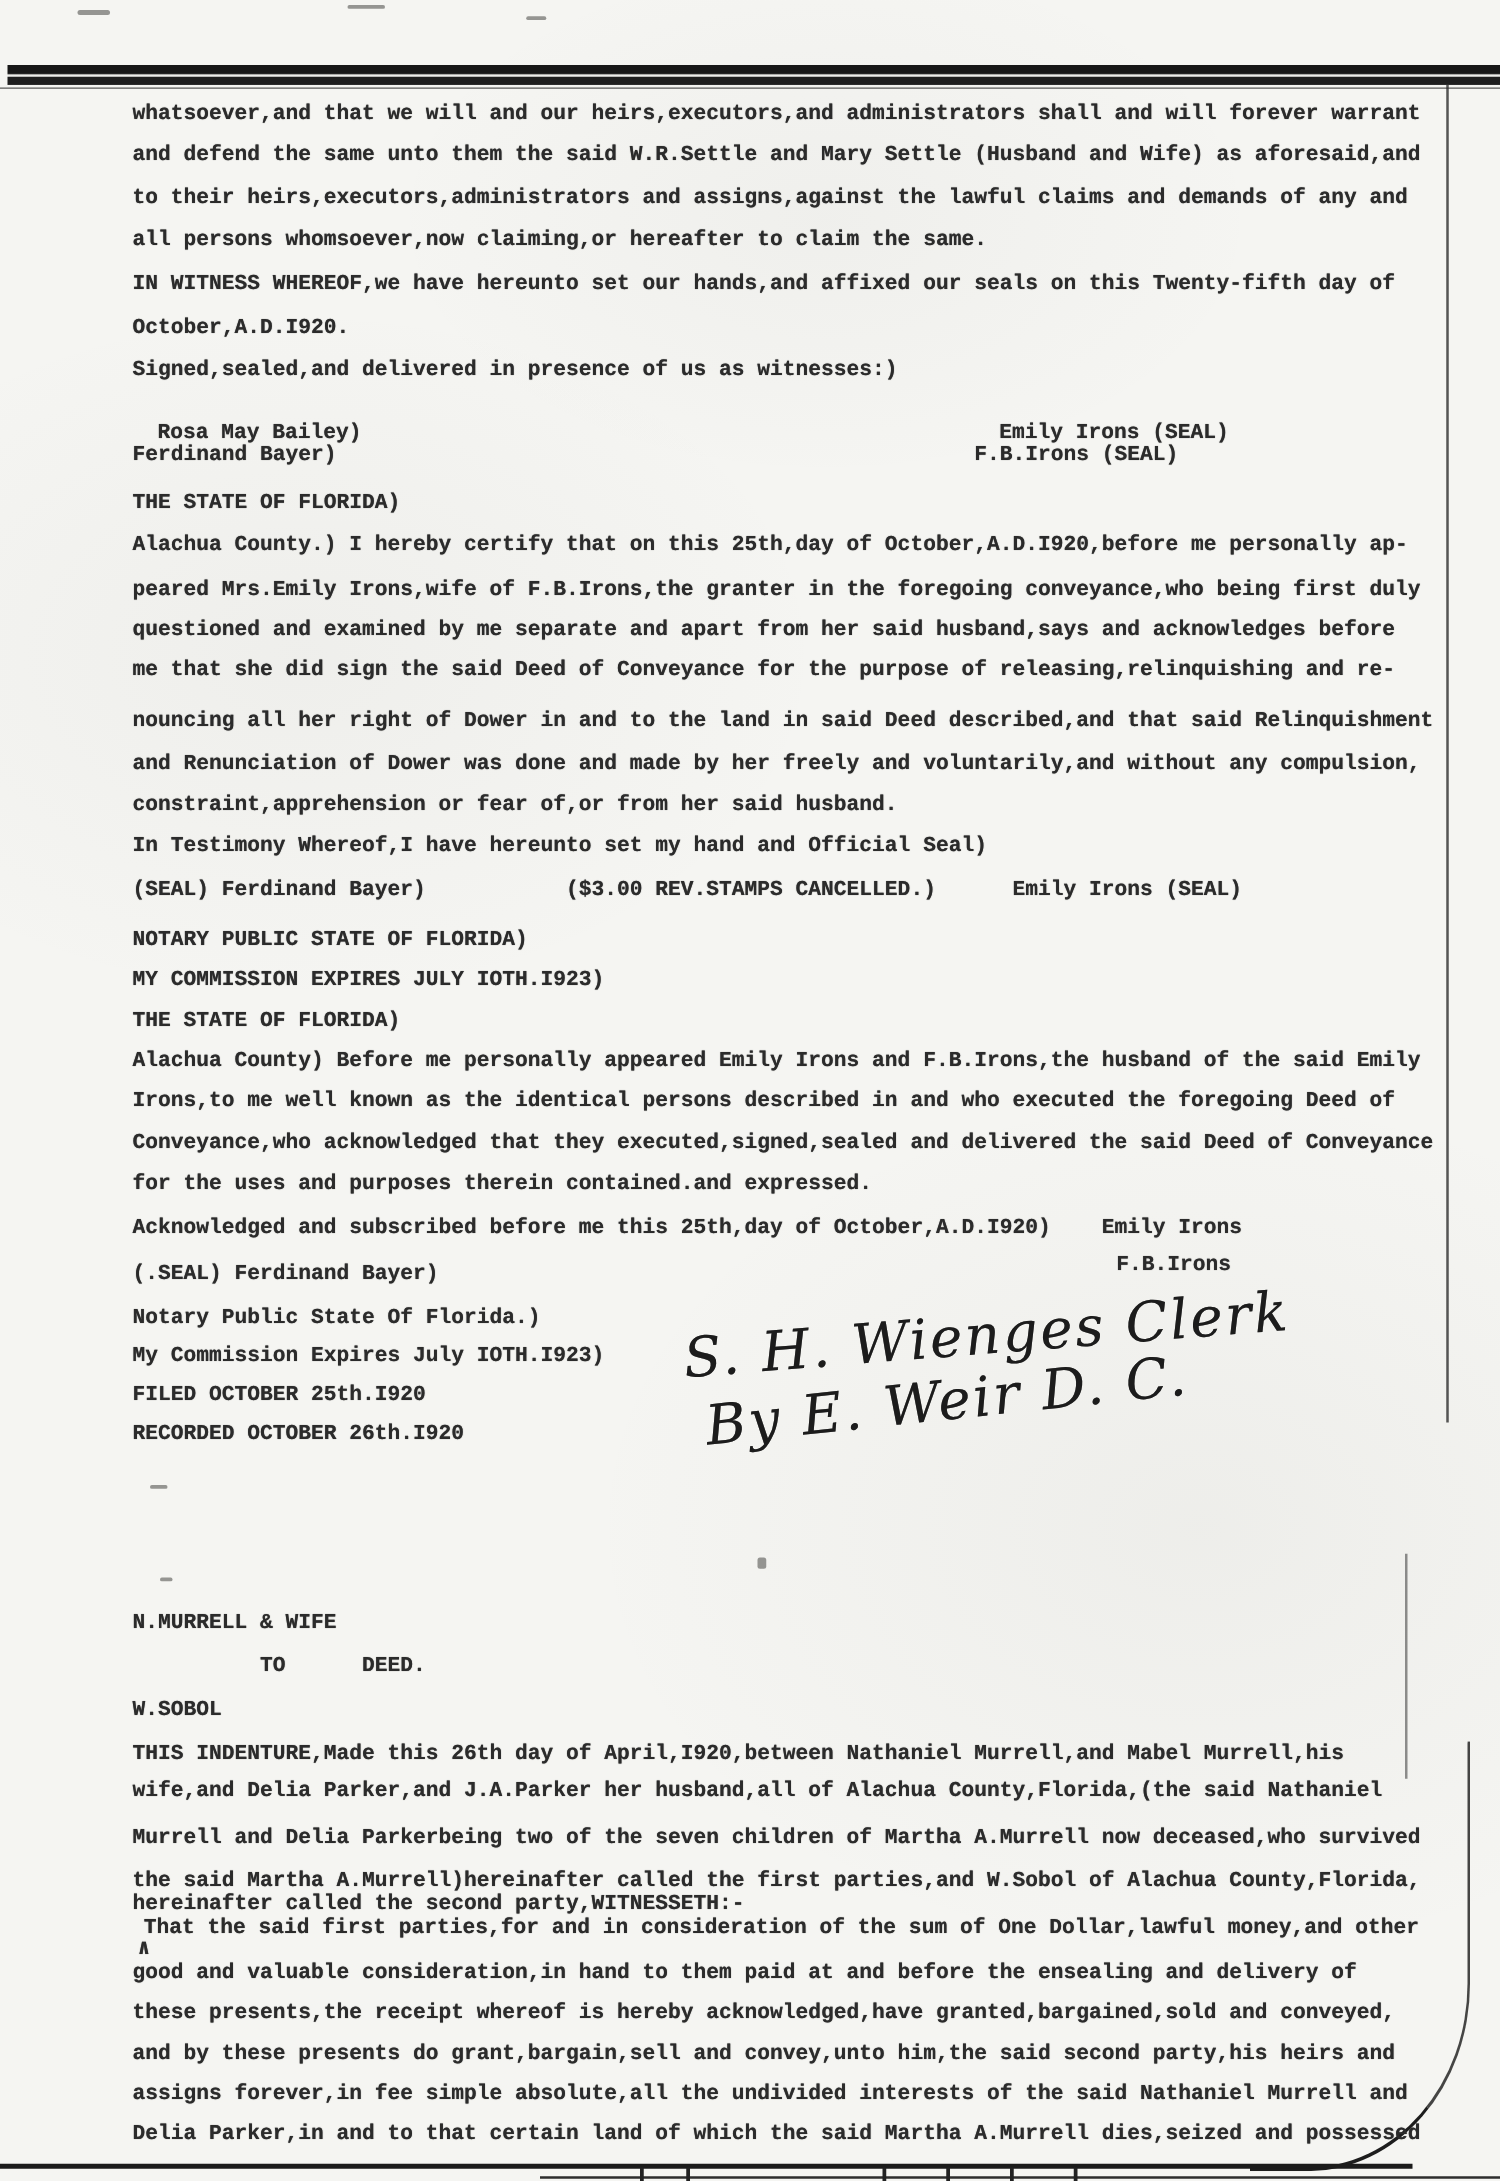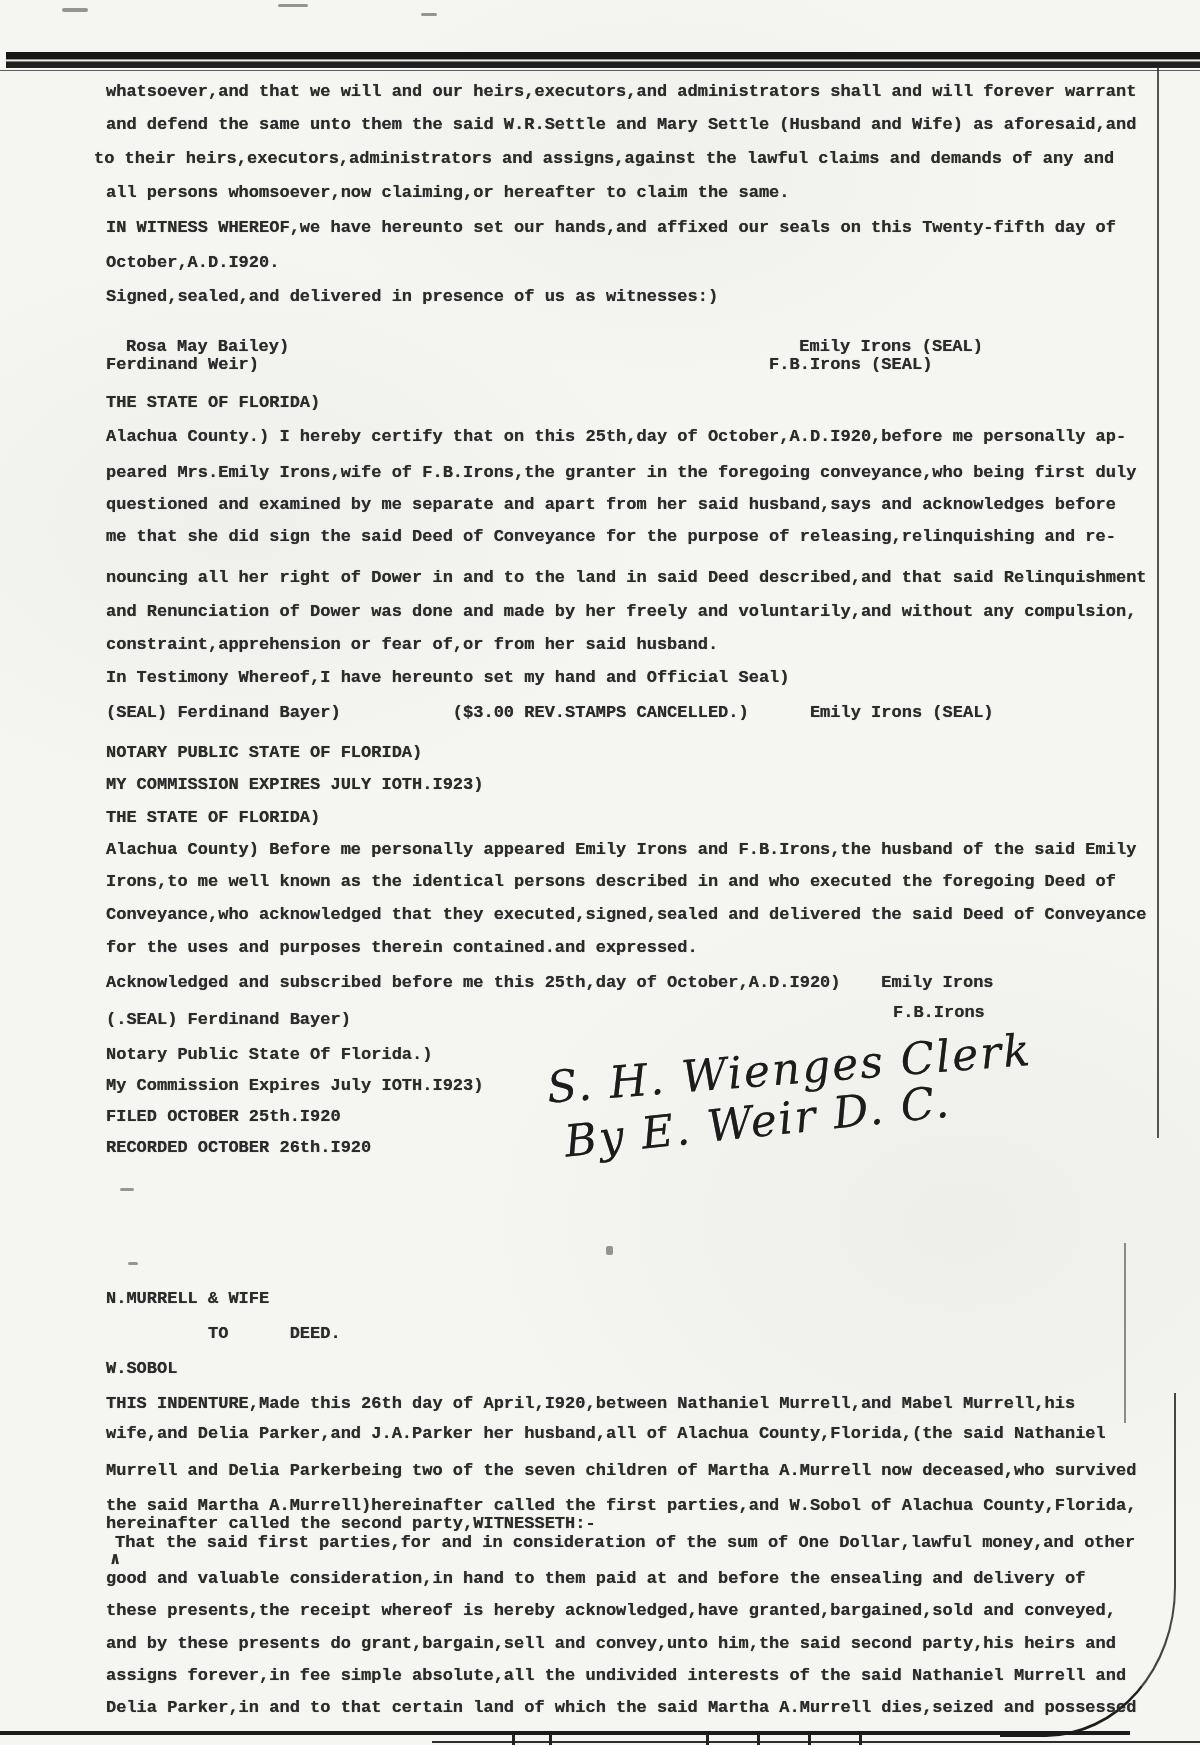--- a/index.html
+++ b/index.html
@@ -80,27 +80,27 @@
   <div class="speck" style="left:62px;top:8px;width:26px;height:4px"></div>
   <div class="speck" style="left:278px;top:4px;width:30px;height:3px"></div>
   <div class="speck" style="left:421px;top:13px;width:16px;height:3px"></div>
   <div class="speck" style="left:120px;top:1188px;width:14px;height:3px"></div>
   <div class="speck" style="left:128px;top:1262px;width:10px;height:3px"></div>
   <div class="speck" style="left:606px;top:1246px;width:7px;height:9px"></div>
 
   <div id="typed-layer">
       <div class="tl" style="left: 106px; top: 81px;">whatsoever,and that we will and our heirs,executors,and administrators shall and will forever warrant</div>
       <div class="tl" style="left: 106px; top: 114px;">and defend the same unto them the said W.R.Settle and Mary Settle (Husband and Wife) as aforesaid,and</div>
-      <div class="tl" style="left: 94px; top: 148px;">to their heirs,executors,administrators and assigns,against the lawful claims and demands of any and</div>
+      <div class="tl" style="left: 106px; top: 148px;">to their heirs,executors,administrators and assigns,against the lawful claims and demands of any and</div>
       <div class="tl" style="left: 106px; top: 182px;">all persons whomsoever,now claiming,or hereafter to claim the same.</div>
       <div class="tl" style="left: 106px; top: 217px;">IN WITNESS WHEREOF,we have hereunto set our hands,and affixed our seals on this Twenty-fifth day of</div>
       <div class="tl" style="left: 106px; top: 252px;">October,A.D.I920.</div>
       <div class="tl" style="left: 106px; top: 286px;">Signed,sealed,and delivered in presence of us as witnesses:)</div>
       <div class="tl" style="left: 106px; top: 336px; margin-left: 20px;">Rosa May Bailey)                                                  Emily Irons (SEAL)</div>
-      <div class="tl" style="left: 106px; top: 354px;">Ferdinand Weir)                                                  F.B.Irons (SEAL)</div>
+      <div class="tl" style="left: 106px; top: 354px;">Ferdinand Bayer)                                                  F.B.Irons (SEAL)</div>
       <div class="tl" style="left: 106px; top: 392px;">THE STATE OF FLORIDA)</div>
       <div class="tl" style="left: 106px; top: 426px;">Alachua County.) I hereby certify that on this 25th,day of October,A.D.I920,before me personally ap-</div>
       <div class="tl" style="left: 106px; top: 462px;">peared Mrs.Emily Irons,wife of F.B.Irons,the granter in the foregoing conveyance,who being first duly</div>
       <div class="tl" style="left: 106px; top: 494px;">questioned and examined by me separate and apart from her said husband,says and acknowledges before</div>
       <div class="tl" style="left: 106px; top: 526px;">me that she did sign the said Deed of Conveyance for the purpose of releasing,relinquishing and re-</div>
       <div class="tl" style="left: 106px; top: 567px;">nouncing all her right of Dower in and to the land in said Deed described,and that said Relinquishment</div>
       <div class="tl" style="left: 106px; top: 601px; text-align: right;">and Renunciation of Dower was done and made by her freely and voluntarily,and without any compulsion,</div>
       <div class="tl" style="left: 106px; top: 634px;">constraint,apprehension or fear of,or from her said husband.</div>
       <div class="tl" style="left: 106px; top: 667px;">In Testimony Whereof,I have hereunto set my hand and Official Seal)</div>
       <div class="tl" style="left: 106px; top: 702px;">(SEAL) Ferdinand Bayer)           ($3.00 REV.STAMPS CANCELLED.)      Emily Irons (SEAL)</div>

